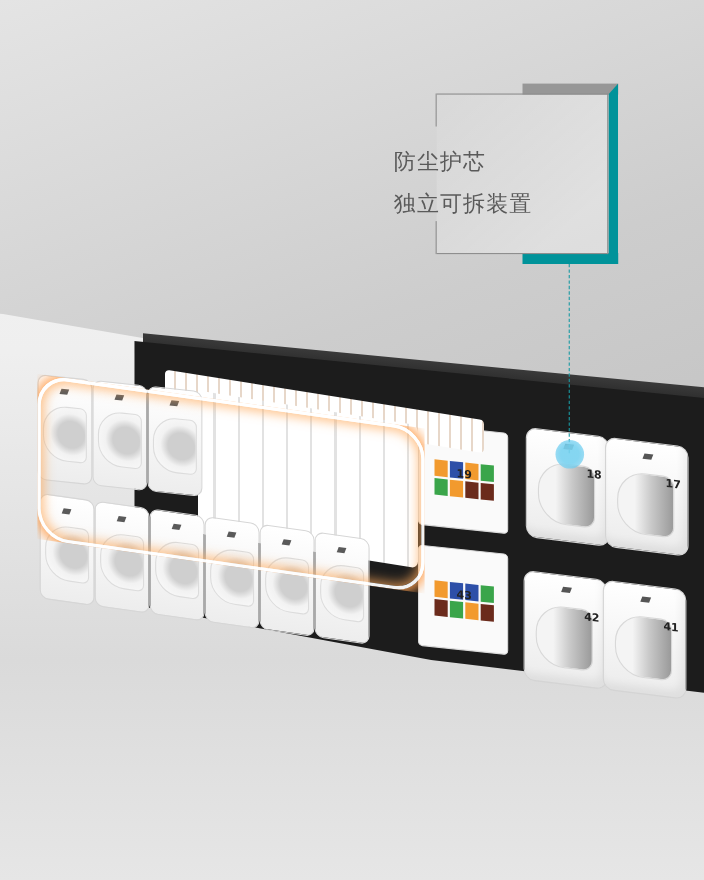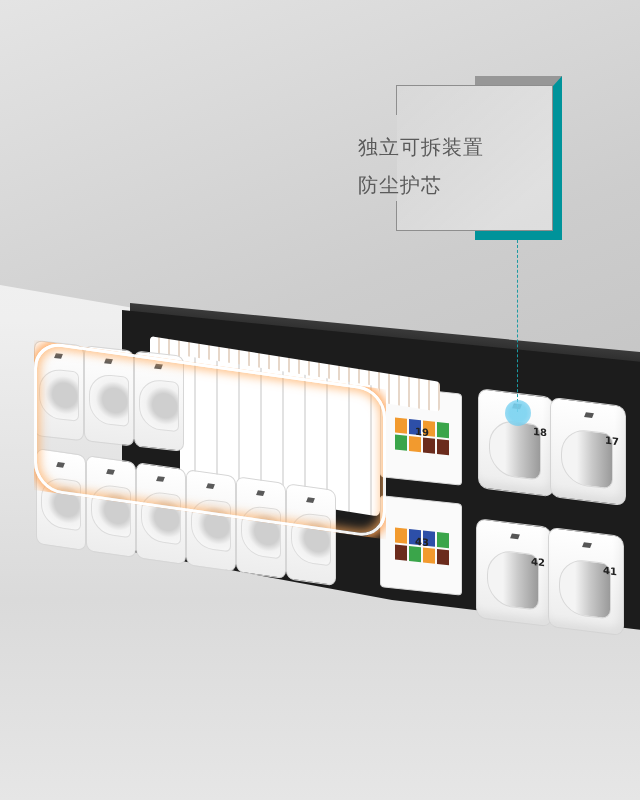--- a/index.html
+++ b/index.html
@@ -236,18 +236,18 @@
 </div>
 
 <div class="callout">
   <div class="cb-teal-top"></div>
   <div class="cb-teal-right"></div>
   <div class="cb-teal-bottom"></div>
   <div class="cb-box"></div>
   <div class="cb-left-top"></div>
   <div class="cb-left-bot"></div>
   <div class="cb-text">
+    <div>防尘护芯</div>
     <div>独立可拆装置</div>
-    <div>防尘护芯</div>
   </div>
   <div class="leader"></div>
   <div class="leader-dot"></div>
 </div>
 
 </body></html>

